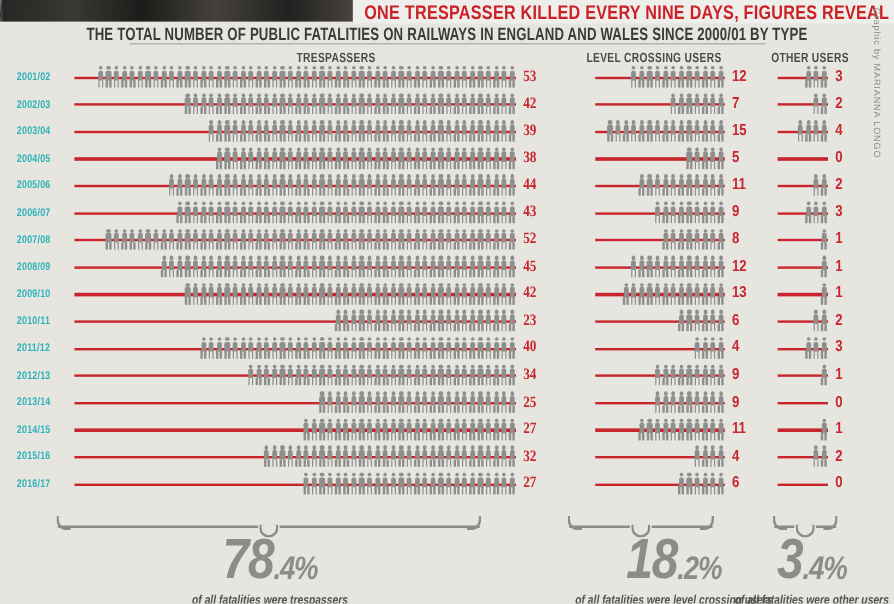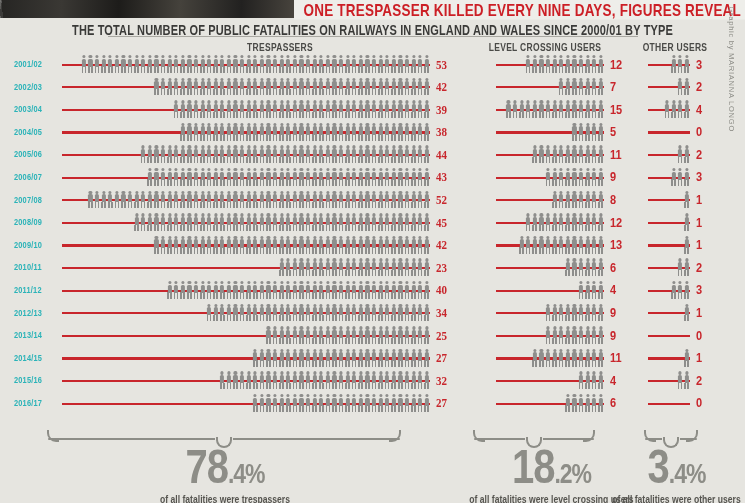--- a/index.html
+++ b/index.html
@@ -157,36 +157,36 @@
   }
   .brace .tipfill{
     position:absolute; left:50%; top:9px; transform:translateX(-50%);
     width:18px; height:3px; background:#e6e5e0;
   }
   #brace-tres{ left:48px;  width:352px; top:428px; }
   #brace-lcu { left:474px; width:120px; top:428px; }
   #brace-oth { left:645px; width:52px;  top:428px; }
 
   
-  .stat{ position:absolute; text-align:center; }
+  .stat{ position:absolute; text-align:center;font-style:italic; }
   .stat .big{
     color:#8d8d87; font-weight:bold; line-height:.92;
     letter-spacing:-1px;
     display:flex; align-items:baseline; justify-content:center;
   }
   .stat .big .whole{ font-size:40px; transform:scaleY(1.18); transform-origin:bottom center; }
   .stat .big .frac { font-size:23px; transform:scaleY(1.18); transform-origin:bottom center; }
   .stat .cap{
     margin-top:4px;
     font-size:8.6px; font-weight:bold; color:#55544f;
     transform:scaleY(1.25); transform-origin:top center;
     white-space:nowrap;
   }
   #stat-tres{ left:105px; top:452px; width:240px; }
-  #stat-lcu { left:464px; top:452px; width:175px; }
+  #stat-lcu { left:474px; top:452px; width:175px; }
   #stat-oth { left:608px; top:452px; width:137px; }
 
   
   .credit{
     position:absolute; right:1px; top:132px;
     font-size:7.6px; color:#8d8d87; letter-spacing:.7px;
     white-space:nowrap;
     transform:rotate(90deg); transform-origin:right top;
     translate:-8px 0;
   }

